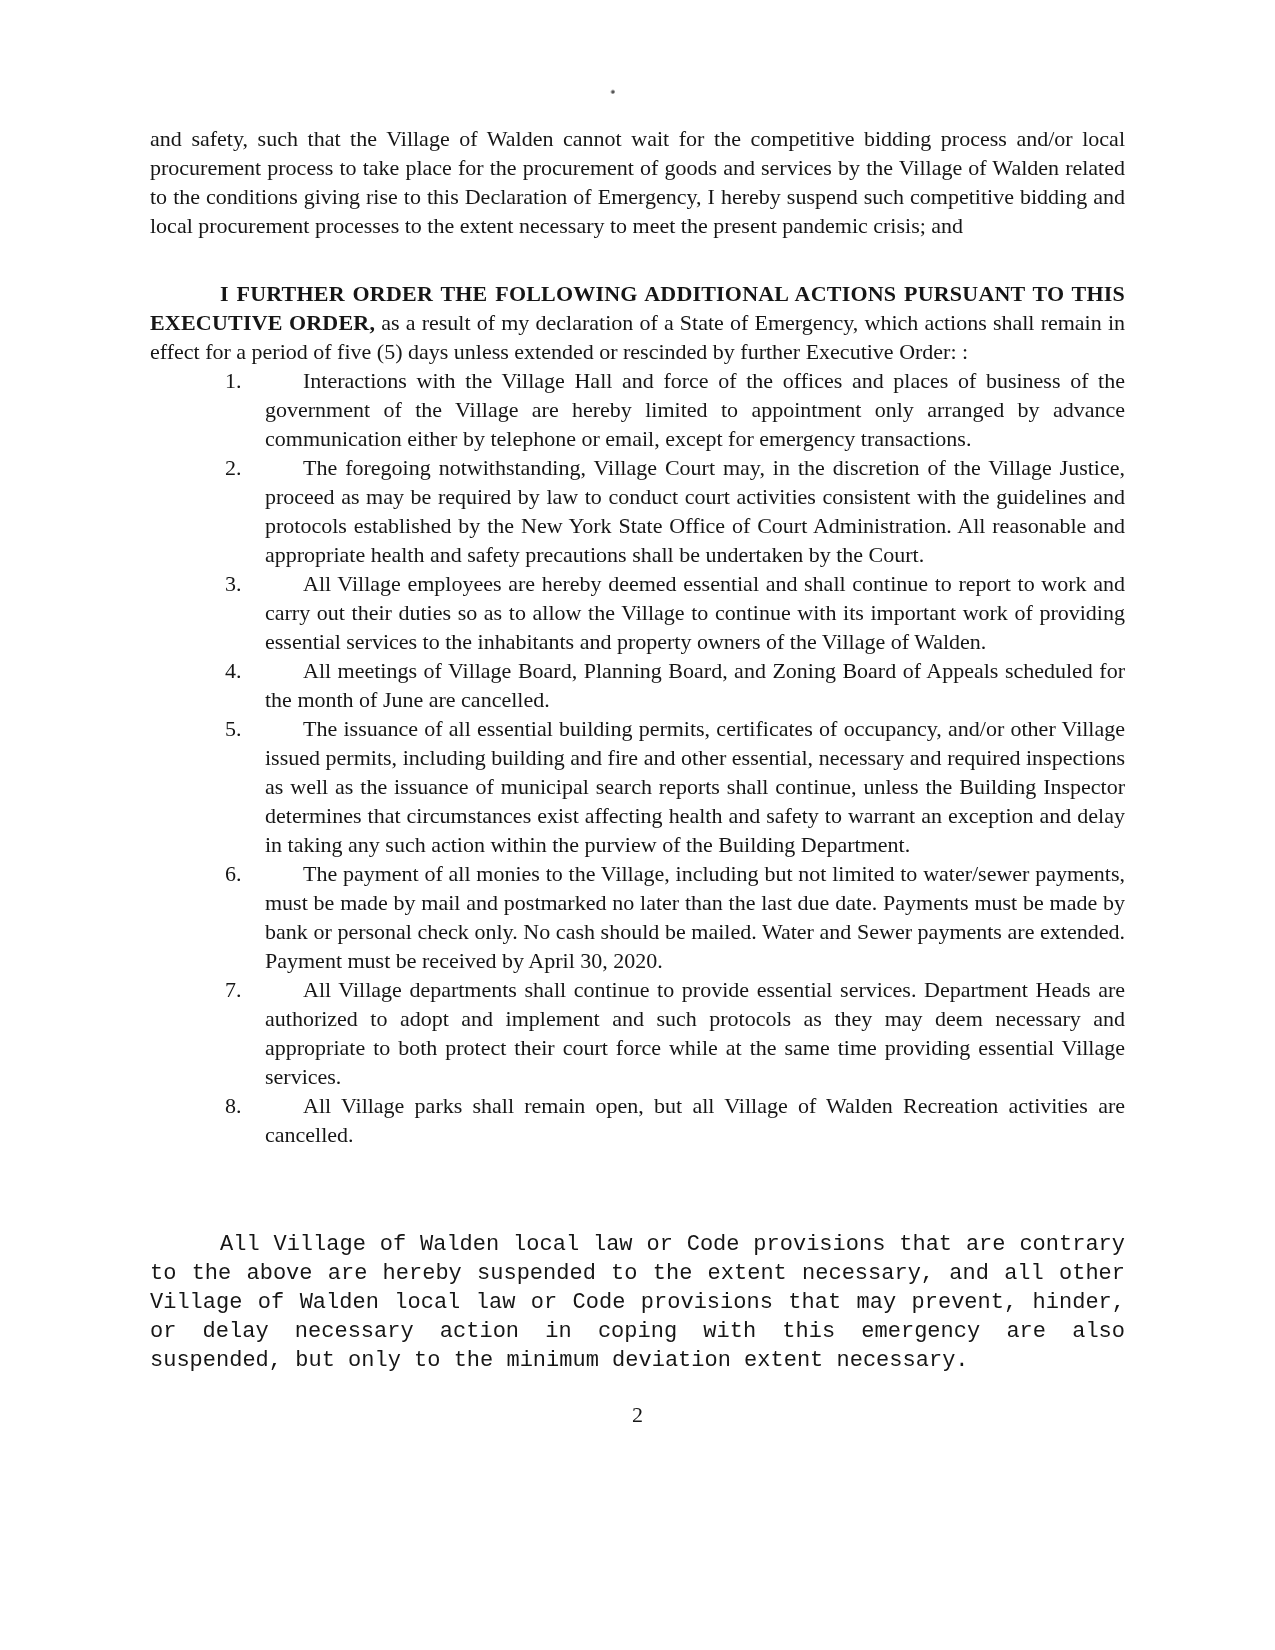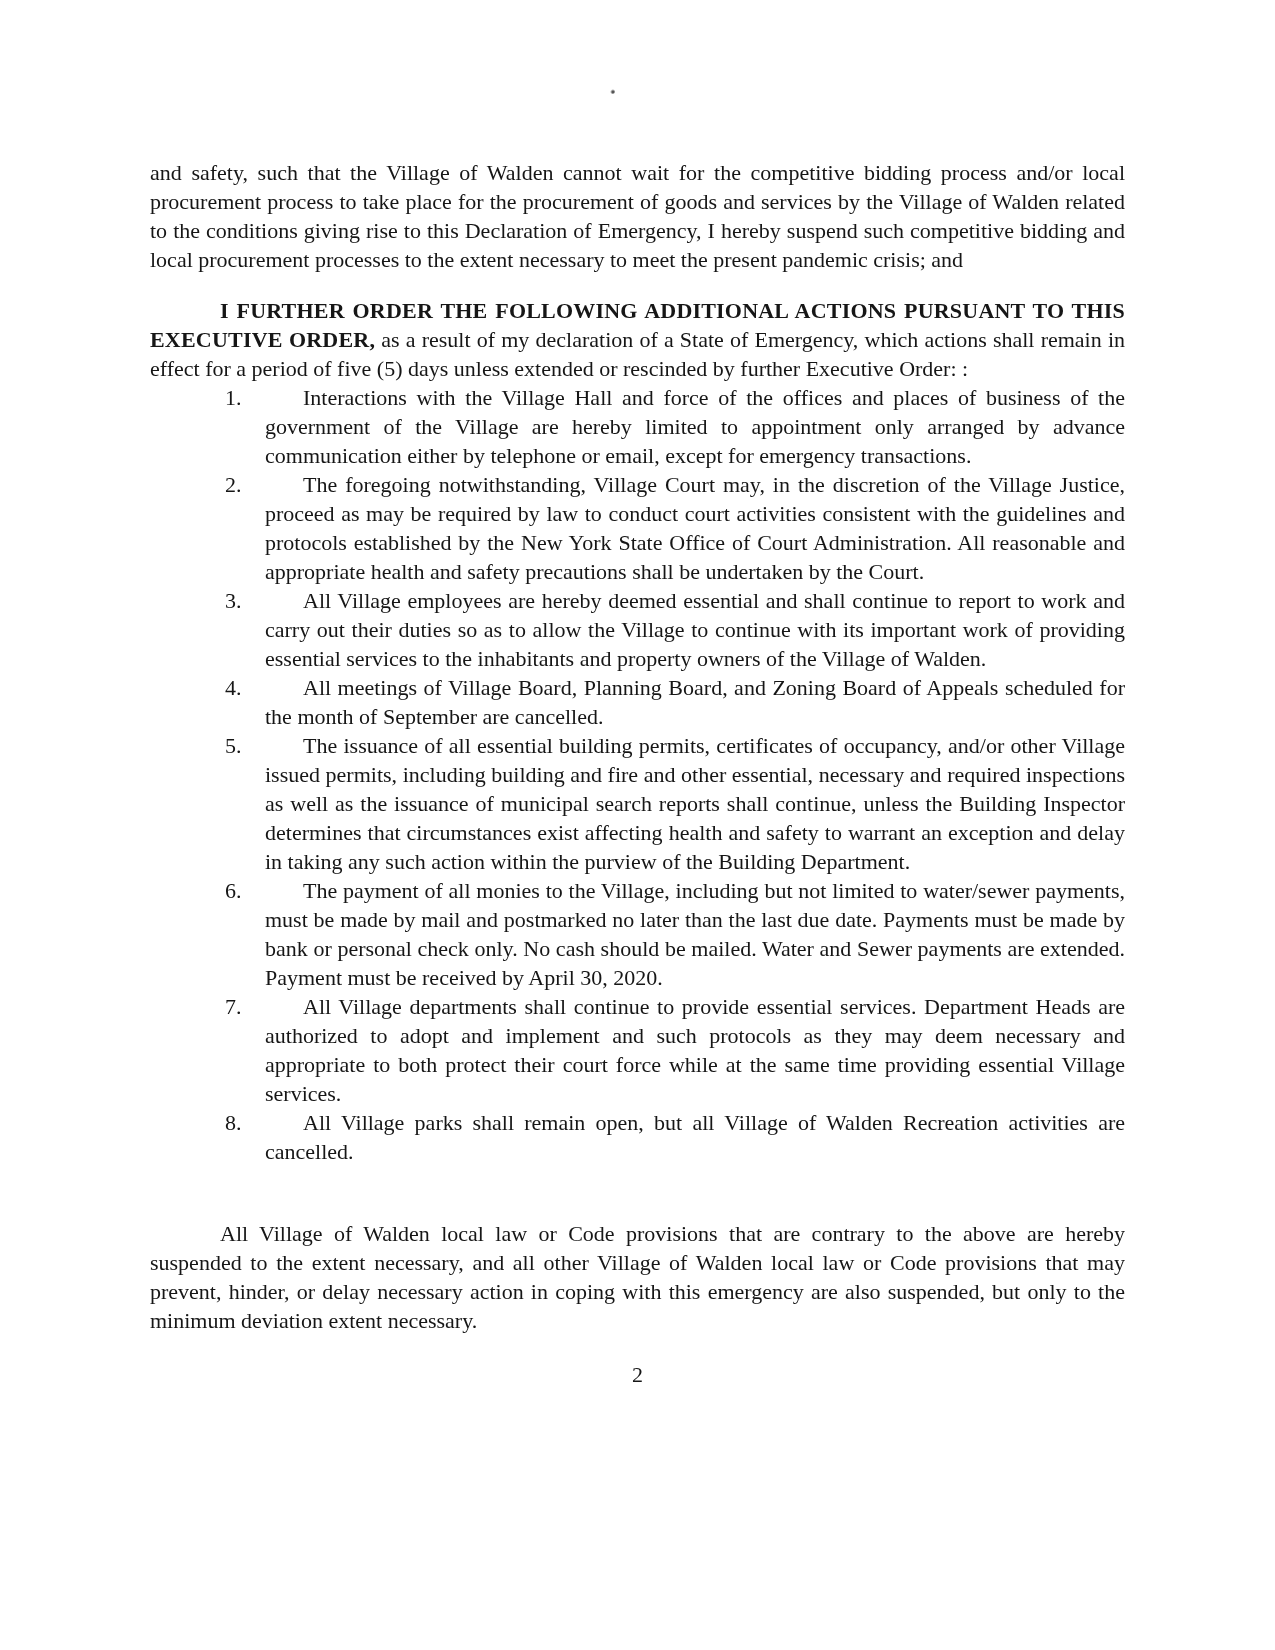--- a/index.html
+++ b/index.html
@@ -21,48 +21,48 @@
     left: 610px;
     top: 89px;
     width: 5px;
     height: 5px;
     border-radius: 50%;
     background: radial-gradient(circle at 60% 60%, #555 0 1px, #bbb 2px, transparent 3px);
   }
   .content {
     position: absolute;
     left: 150px;
-    top: 158px;
+    top: 124px;
     width: 975px;
     font-size: 22px;
     line-height: 29px;
     text-align: justify;
   }
   p { margin: 0; }
   .indented { text-indent: 70px; }
-  .order-para { margin-top: 22px; }
+  .order-para { margin-top: 39px; }
   .order-para strong { font-weight: 700; letter-spacing: 0.2px; }
   ol.actions {
     list-style: none;
     margin: 0;
     padding: 0;
   }
   li.action-item {
     position: relative;
     margin: 0 0 0 115px;
     text-indent: 38px;
     text-align: justify;
   }
   li.action-item .num {
     position: absolute;
     left: -40px;
     top: 0;
     text-indent: 0;
   }
-  .closing { margin-top: 53px; }
+  .closing { margin-top: 81px; font-family: Liberation Mono, monospace; }
   .page-number {
     margin-top: 25px;
     text-align: center;
     text-indent: 0;
     font-size: 22px;
     line-height: 29px;
   }
 </style>
 </head>
 <body>
@@ -76,21 +76,21 @@
 
     <p class="indented order-para"><strong>I FURTHER ORDER THE FOLLOWING ADDITIONAL ACTIONS PURSUANT TO THIS EXECUTIVE ORDER,</strong><span> as a result of my declaration of a State of Emergency, which actions shall remain in effect for a period of five (5) days unless extended or rescinded by further Executive Order: :</span></p>
 
     <ol class="actions">
       <li class="action-item"><span class="num">1.</span><span class="item-text">Interactions with the Village Hall and force of the offices and places of business of the government of the Village are hereby limited to appointment only arranged by advance communication either by telephone or email, except for emergency transactions.</span></li>
 
       <li class="action-item"><span class="num">2.</span><span class="item-text">The foregoing notwithstanding, Village Court may, in the discretion of the Village Justice, proceed as may be required by law to conduct court activities consistent with the guidelines and protocols established by the New York State Office of Court Administration.  All reasonable and appropriate health and safety precautions shall be undertaken by the Court.</span></li>
 
       <li class="action-item"><span class="num">3.</span><span class="item-text">All Village employees are hereby deemed essential and shall continue to report to work and carry out their duties so as to allow the Village to continue with its important work of providing essential services to the inhabitants and property owners of the Village of Walden.</span></li>
 
-      <li class="action-item"><span class="num">4.</span><span class="item-text">All meetings of Village Board, Planning Board, and Zoning Board of Appeals scheduled for the month of September are cancelled.</span></li>
+      <li class="action-item"><span class="num">4.</span><span class="item-text">All meetings of Village Board, Planning Board, and Zoning Board of Appeals scheduled for the month of June are cancelled.</span></li>
 
       <li class="action-item"><span class="num">5.</span><span class="item-text">The issuance of all essential building permits, certificates of occupancy, and/or other Village issued permits, including building and fire and other essential, necessary and required inspections as well as the issuance of municipal search reports shall continue, unless the Building Inspector determines that circumstances exist affecting health and safety to warrant an exception and delay in taking any such action within the purview of the Building Department.</span></li>
 
       <li class="action-item"><span class="num">6.</span><span class="item-text">The payment of all monies to the Village, including but not limited to water/sewer payments, must be made by mail and postmarked no later than the last due date.  Payments must be made by bank or personal check only.  No cash should be mailed.  Water and Sewer payments are extended.  Payment must be received by April 30, 2020.</span></li>
 
       <li class="action-item"><span class="num">7.</span><span class="item-text">All Village departments shall continue to provide essential services.  Department Heads are authorized to adopt and implement and such protocols as they may deem necessary and appropriate to both protect their court force while at the same time providing essential Village services.</span></li>
 
       <li class="action-item"><span class="num">8.</span><span class="item-text">All Village parks shall remain open, but all Village of Walden Recreation activities are cancelled.</span></li>
     </ol>
 

